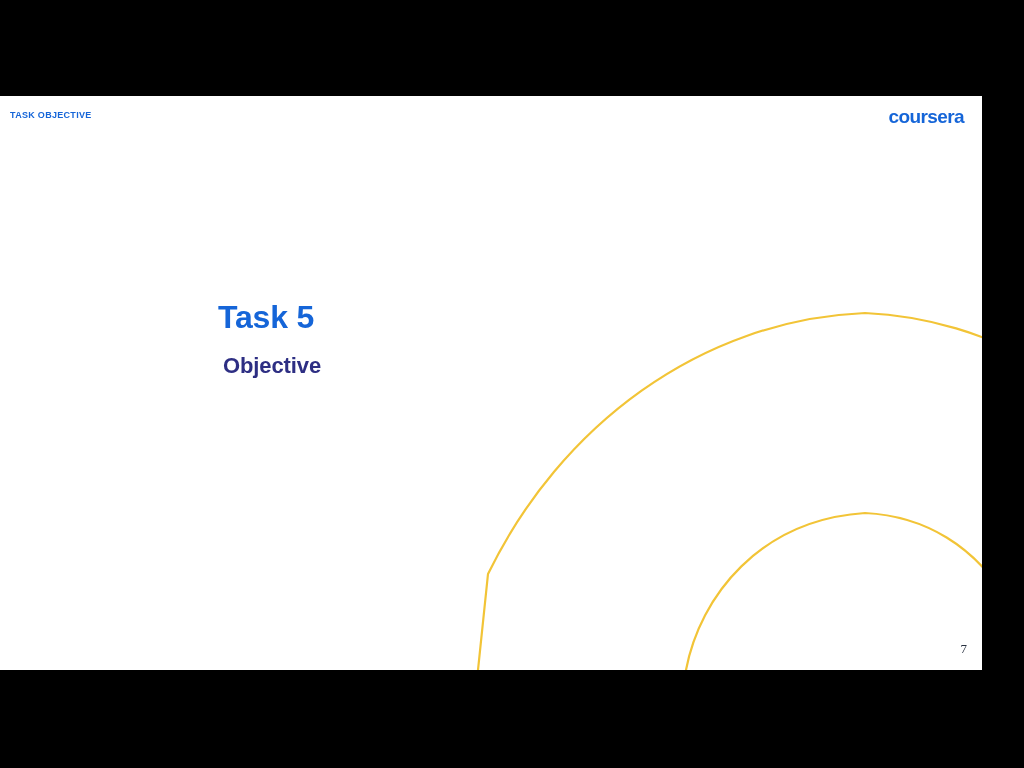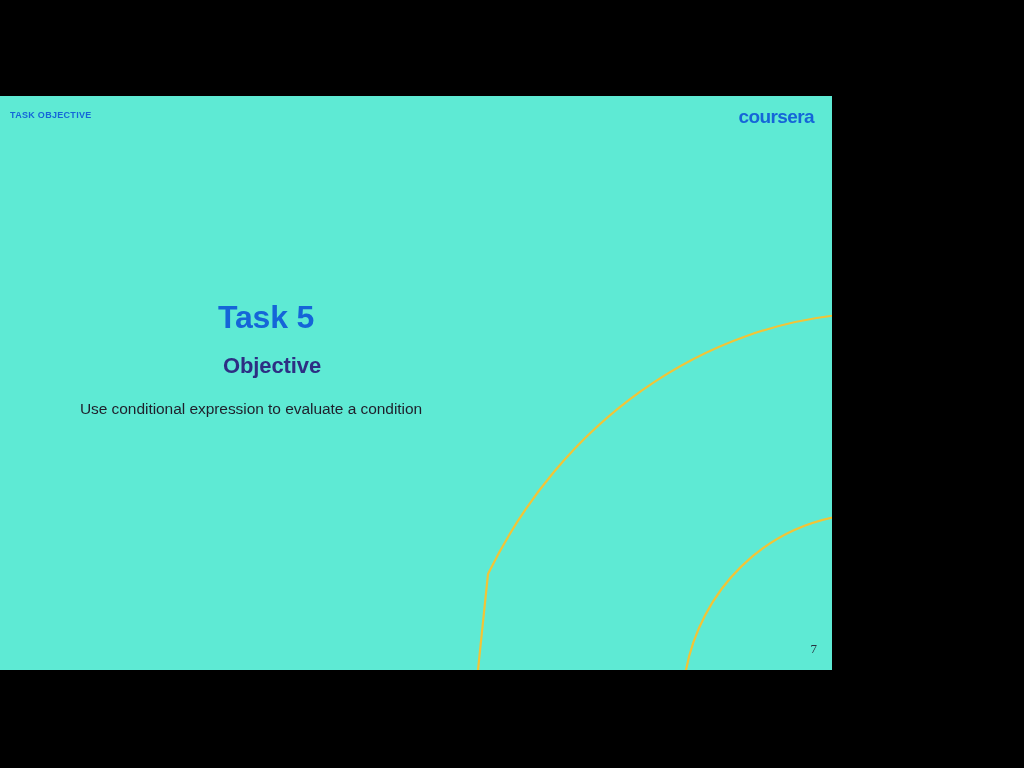--- a/index.html
+++ b/index.html
@@ -23,23 +23,23 @@
     background: #000000;
   }
   .letterbox.top    { top: 0;    height: 96px; }
   .letterbox.bottom { top: 670px; height: 98px; }
 
   
   .slide {
     position: absolute;
     left: 0;
     top: 96px;
-    width: 832px;
+    width: 982px;
     height: 574px;
-    background: #5eead4;
+    background: #ffffff;
     overflow: hidden;
   }
 
   
   .arcs {
     position: absolute;
     left: 0;
     top: 0;
     width: 1024px;
     height: 574px;
@@ -131,20 +131,19 @@
     </g>
   </svg>
 
   <div class="eyebrow">TASK OBJECTIVE</div>
 
   <div class="brand-logo">coursera</div>
 
   <div class="textblock">
     <h1 class="task-title">Task 5</h1>
     <h2 class="objective-label">Objective</h2>
-    <p class="objective-text">Use conditional expression to evaluate a condition</p>
   </div>
 
   <div class="page-number">7</div>
 
 </div>
 
 <div class="letterbox bottom"></div>
 
 </body></html>

